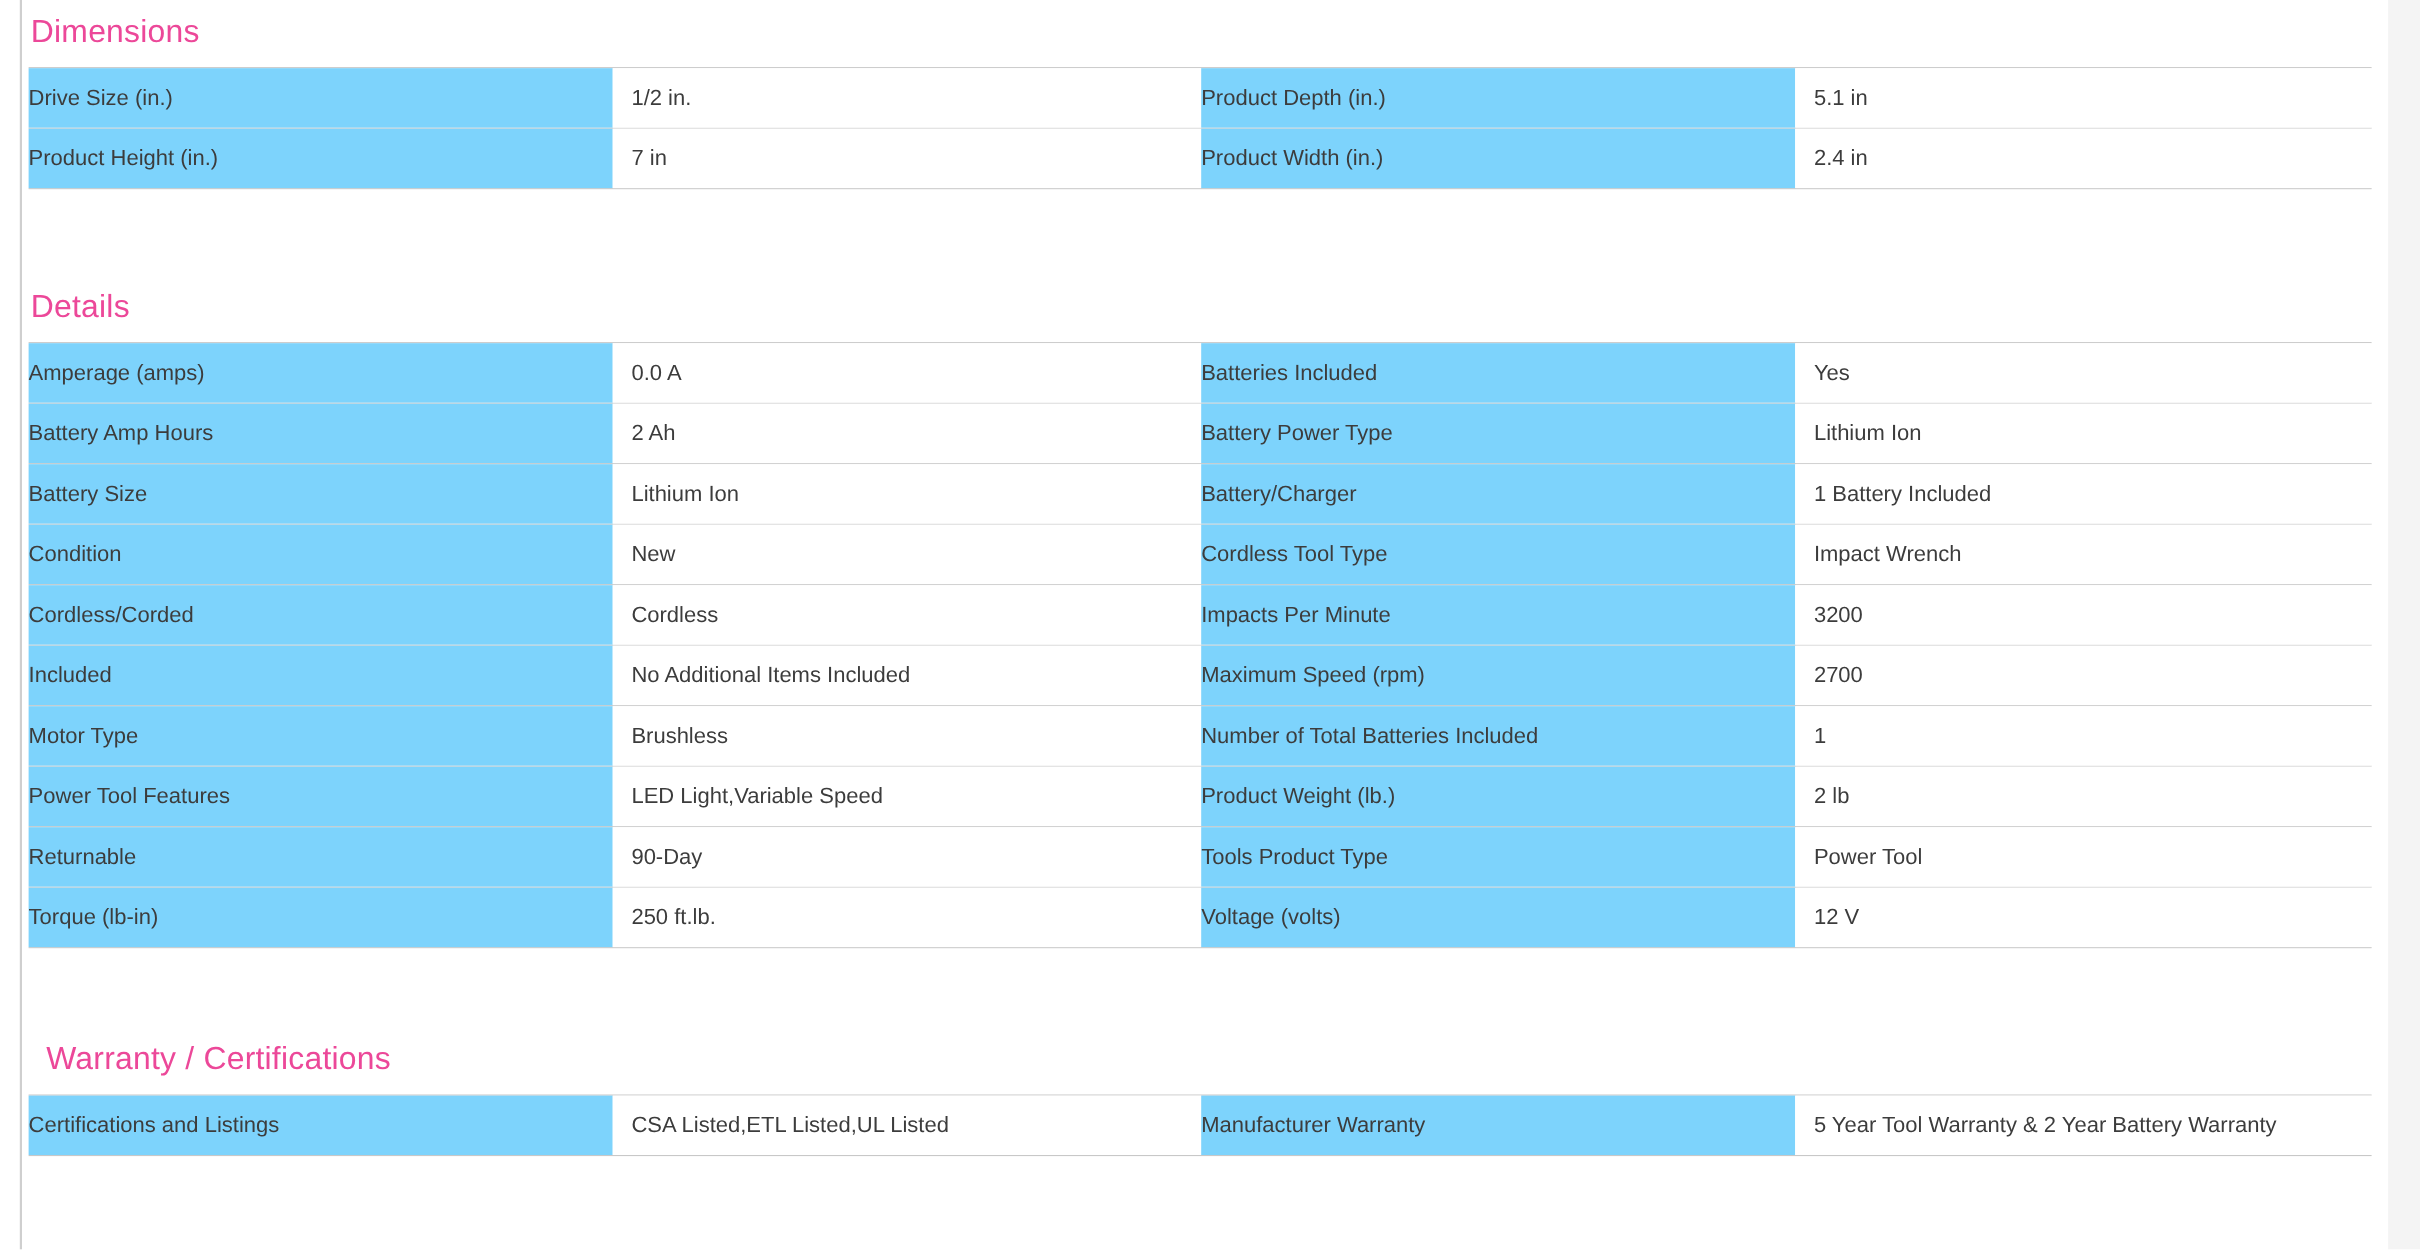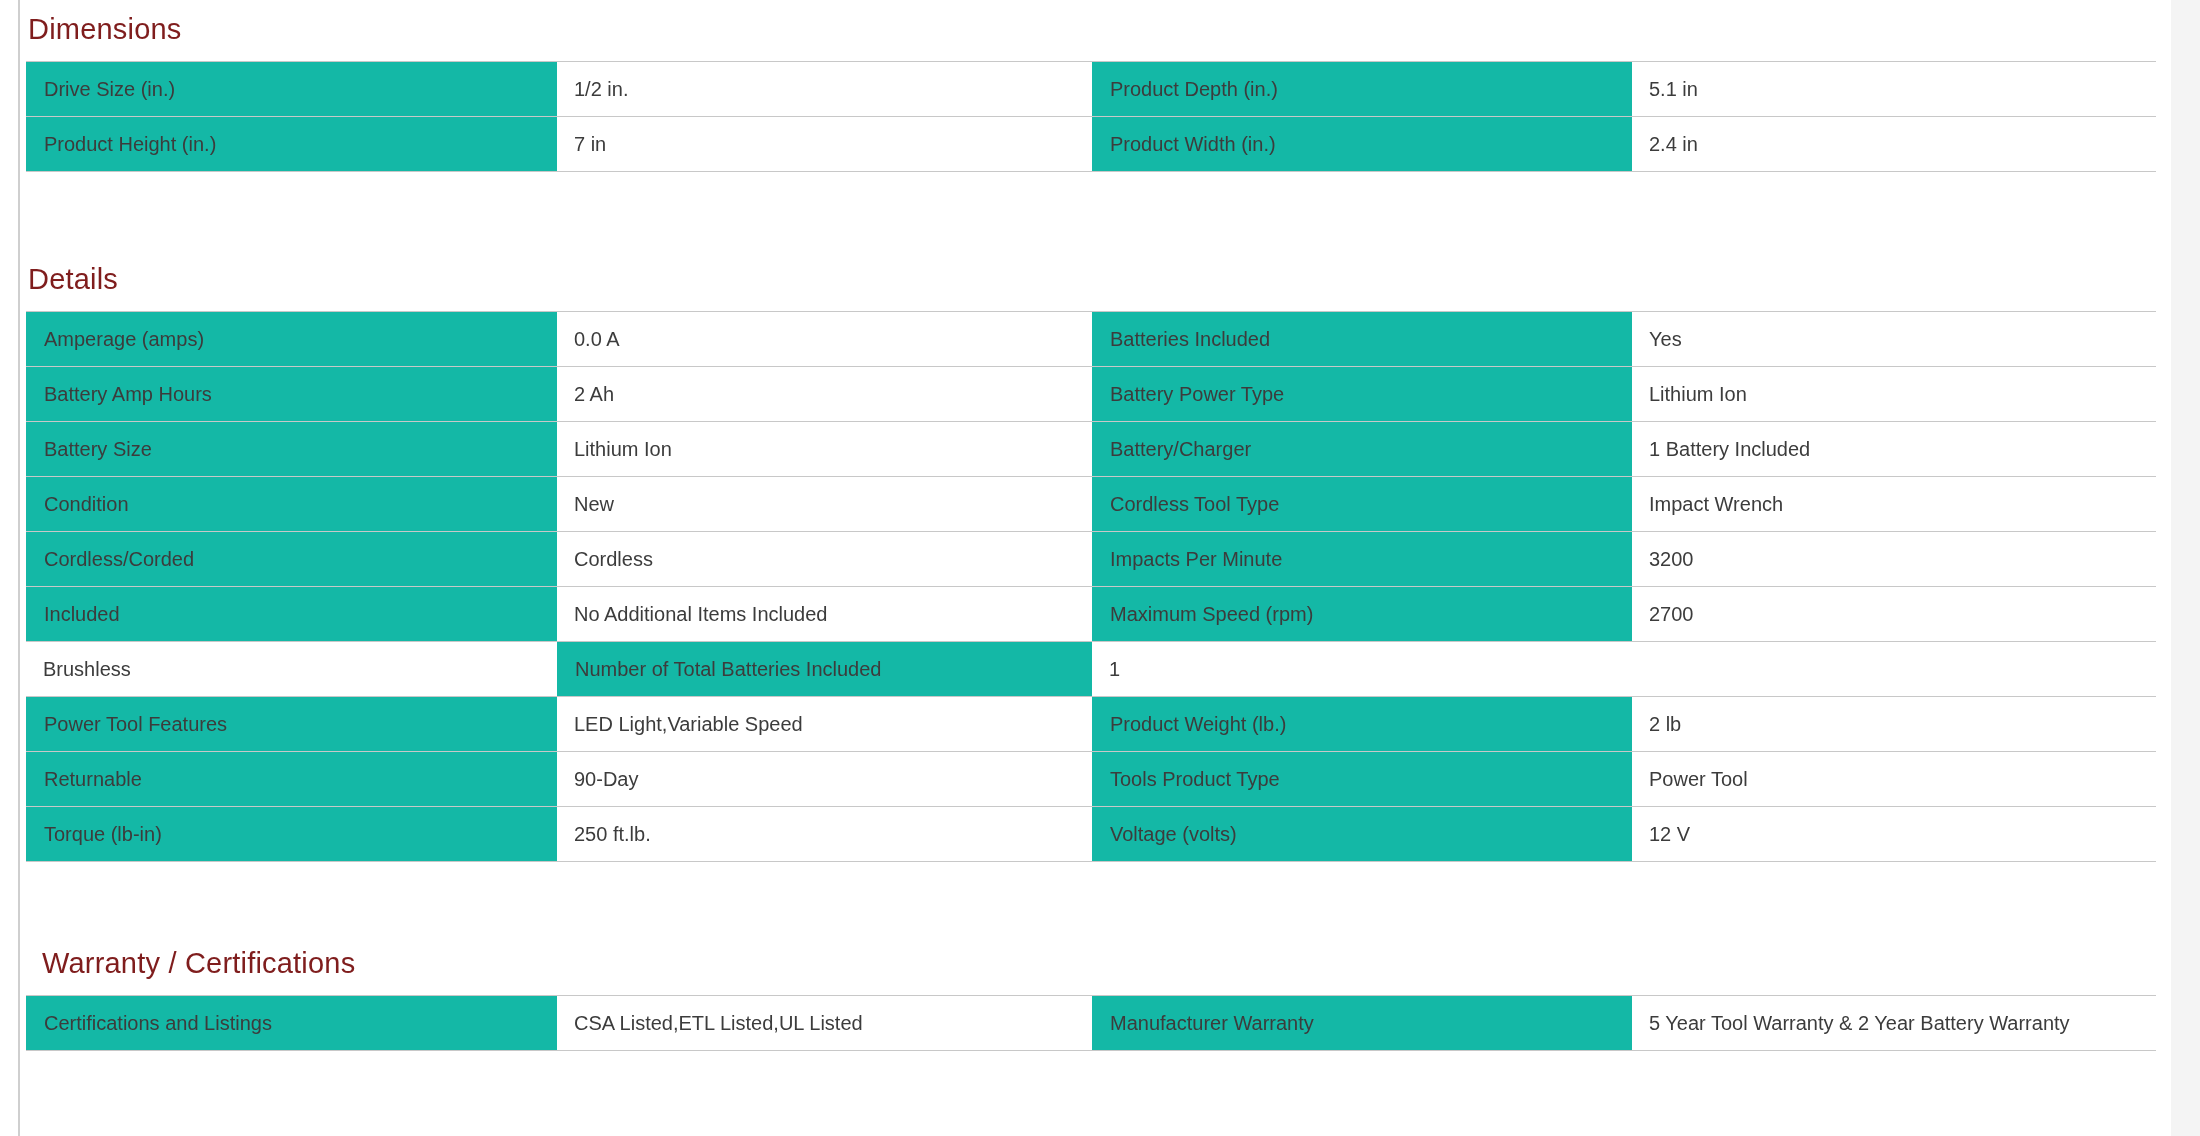--- a/index.html
+++ b/index.html
@@ -21,42 +21,42 @@
     background: #f4f4f4;
   }
   .content {
     position: absolute; left: 26px; top: 0;
     width: 2130px;
   }
   .section-title {
     font-size: 29px;
     line-height: 34px;
     font-weight: 500;
-    color: #7f1d1d;
+    color: #ec4899;
     margin: 90px 0 15px 2px;
     letter-spacing: 0.2px;
   }
   section.first .section-title { margin-top: 12px; }
   section.last .section-title { margin-top: 84px; margin-left: 16px; }
   .spec-table { border-top: 1px solid #c8c8c8; }
   .spec-row {
     display: grid;
     grid-template-columns: 531px 535px 540px 524px;
     height: 55px;
     border-bottom: 1px solid #c8c8c8;
   }
   .cell {
     display: flex;
     align-items: center;
     font-size: 20px;
     color: #3c3c3c;
     white-space: nowrap;
     overflow: hidden;
   }
-  .cell.label { background: #14b8a6; padding-left: 18px; }
+  .cell.label { background: #7dd3fc; }
   .cell.value { background: #ffffff; padding-left: 17px; }
 </style>
 </head>
 <body>
 
 <div class="left-border"></div>
 <div class="right-strip"></div>
 
 <div class="content">
 
@@ -111,20 +111,21 @@
           <div class="cell label">Impacts Per Minute</div>
           <div class="cell value">3200</div>
         </div>
         <div class="spec-row">
           <div class="cell label">Included</div>
           <div class="cell value">No Additional Items Included</div>
           <div class="cell label">Maximum Speed (rpm)</div>
           <div class="cell value">2700</div>
         </div>
         <div class="spec-row">
+          <div class="cell label">Motor Type</div>
           <div class="cell value">Brushless</div>
           <div class="cell label">Number of Total Batteries Included</div>
           <div class="cell value">1</div>
         </div>
         <div class="spec-row">
           <div class="cell label">Power Tool Features</div>
           <div class="cell value">LED Light,Variable Speed</div>
           <div class="cell label">Product Weight (lb.)</div>
           <div class="cell value">2 lb</div>
         </div>

